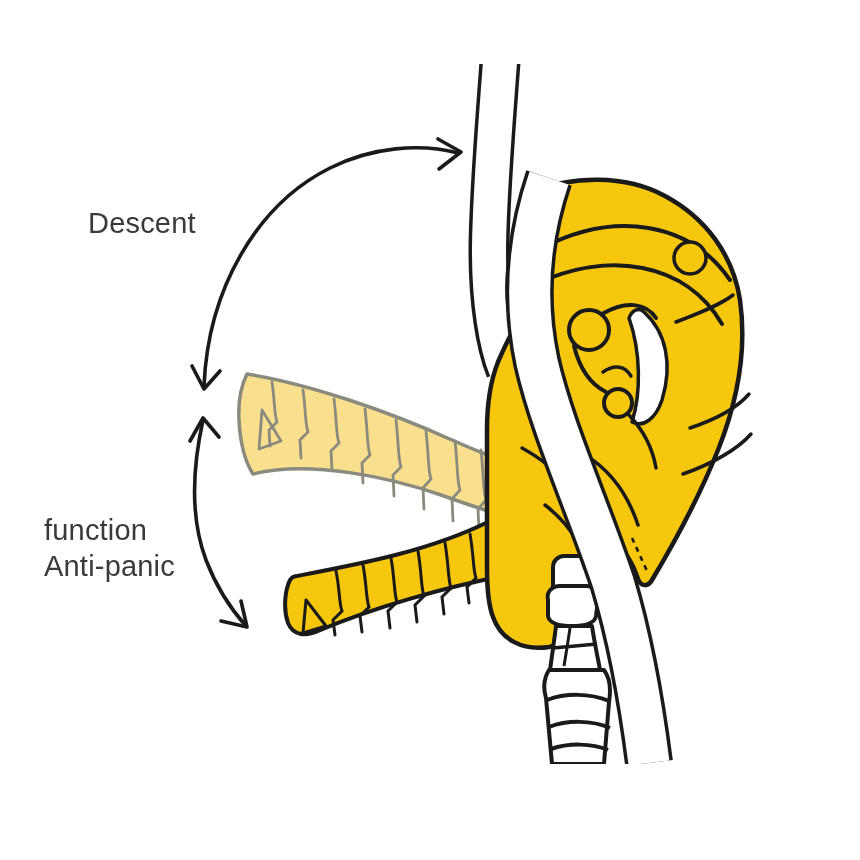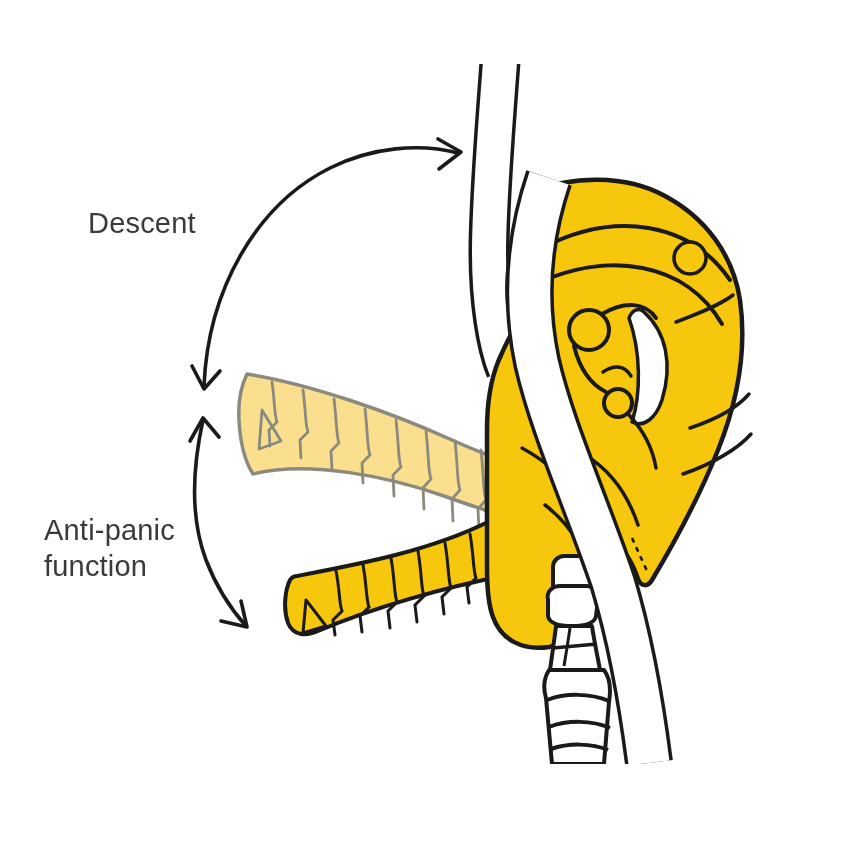--- a/index.html
+++ b/index.html
@@ -155,17 +155,17 @@
       <path d="M190,441 L203,418 L219,437"></path>
       <path d="M221,621 L247,627 L241,601"></path>
     </g>
   </svg>
 
   <div class="label" id="label-descent">
     <span>Descent</span>
   </div>
 
   <div class="label" id="label-antipanic">
+    <div>function</div>
     <div>Anti-panic</div>
-    <div>function</div>
   </div>
 
 </div>
 
 </body></html>

